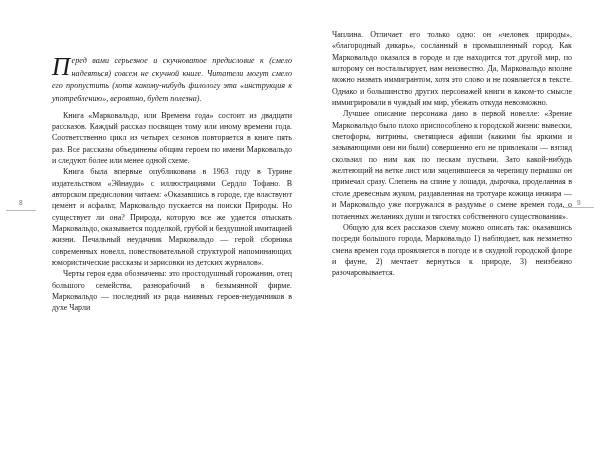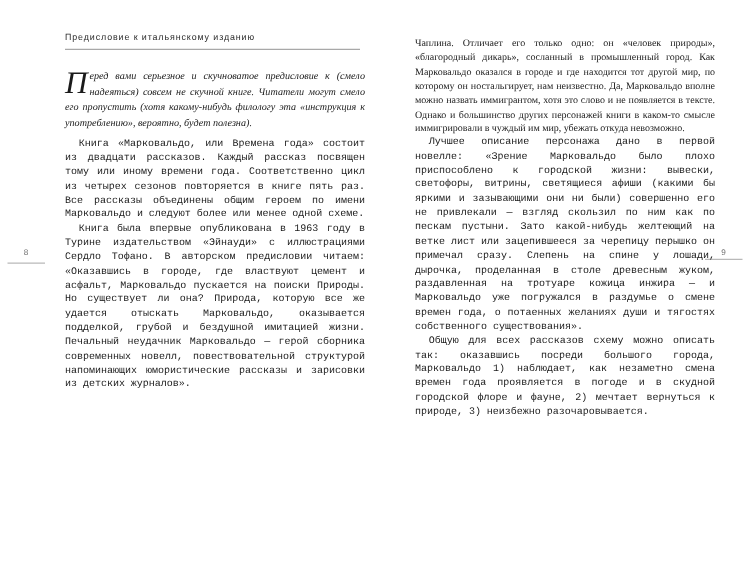--- a/index.html
+++ b/index.html
@@ -98,21 +98,21 @@
 
   p.para {
     margin: 0;
     font-size: 8.0px;
     line-height: 11.35px;
     text-align: justify;
     text-align-last: left;
     hyphens: manual;
     word-spacing: -0.1px;
   }
-  p.para + p.para { text-indent: 11px; font-family: Liberation Mono, monospace; }
+  p.para + p.para { text-indent: 11px; }
 
   p.para.noindent { text-indent: 0; }
   p.para.gap { margin-top: 4.2px; }
 
   
   p.para.lead {
     font-style: italic;
     font-size: 8.1px;
     line-height: 12.6px;
     letter-spacing: 0.02px;
@@ -132,33 +132,30 @@
 
 <div class="spread">
 
   <div class="page page-left">
 
     <div class="folio folio-left">
       <span class="folio-num">8</span>
       <span class="folio-rule"></span>
     </div>
 
-    <div class="running-head">
-      <span class="running-head-text">Предисловие к итальянскому изданию</span>
-      <span class="running-head-rule"></span>
-    </div>
 
     <div class="textblock left">
 
       <p class="para lead noindent"><span class="dropcap">П</span><span>еред вами серьезное и скучноватое предисловие к (смело надеяться) совсем не скучной книге. Читатели могут смело его пропустить (хотя какому-нибудь филологу эта «инструкция к употреблению», вероятно, будет полезна).</span></p>
 
       <p class="para gap">Книга «Марковальдо, или Времена года» состоит из двадцати рассказов. Каждый рассказ посвящен тому или иному времени года. Соответственно цикл из четырех сезонов повторяется в книге пять раз. Все рассказы объединены общим героем по имени Марковальдо и следуют более или менее одной схеме.</p>
 
       <p class="para">Книга была впервые опубликована в 1963 году в Турине издательством «Эйнауди» с иллюстрациями Сердло Тофано. В авторском предисловии читаем: «Оказавшись в городе, где властвуют цемент и асфальт, Марковальдо пускается на поиски Природы. Но существует ли она? Природа, которую все же удается отыскать Марковальдо, оказывается подделкой, грубой и бездушной имитацией жизни. Печальный неудачник Марковальдо — герой сборника современных новелл, повествовательной структурой напоминающих юмористические рассказы и зарисовки из детских журналов».</p>
 
+      <p class="para">Черты героя едва обозначены: это простодушный горожанин, отец большого семейства, разнорабочий в безымянной фирме. Марковальдо — последний из ряда наивных героев-неудачников в духе Чарли</p>
 
     </div>
   </div>
 
   <div class="page page-right">
 
     <div class="folio folio-right">
       <span class="folio-num">9</span>
       <span class="folio-rule"></span>
     </div>

